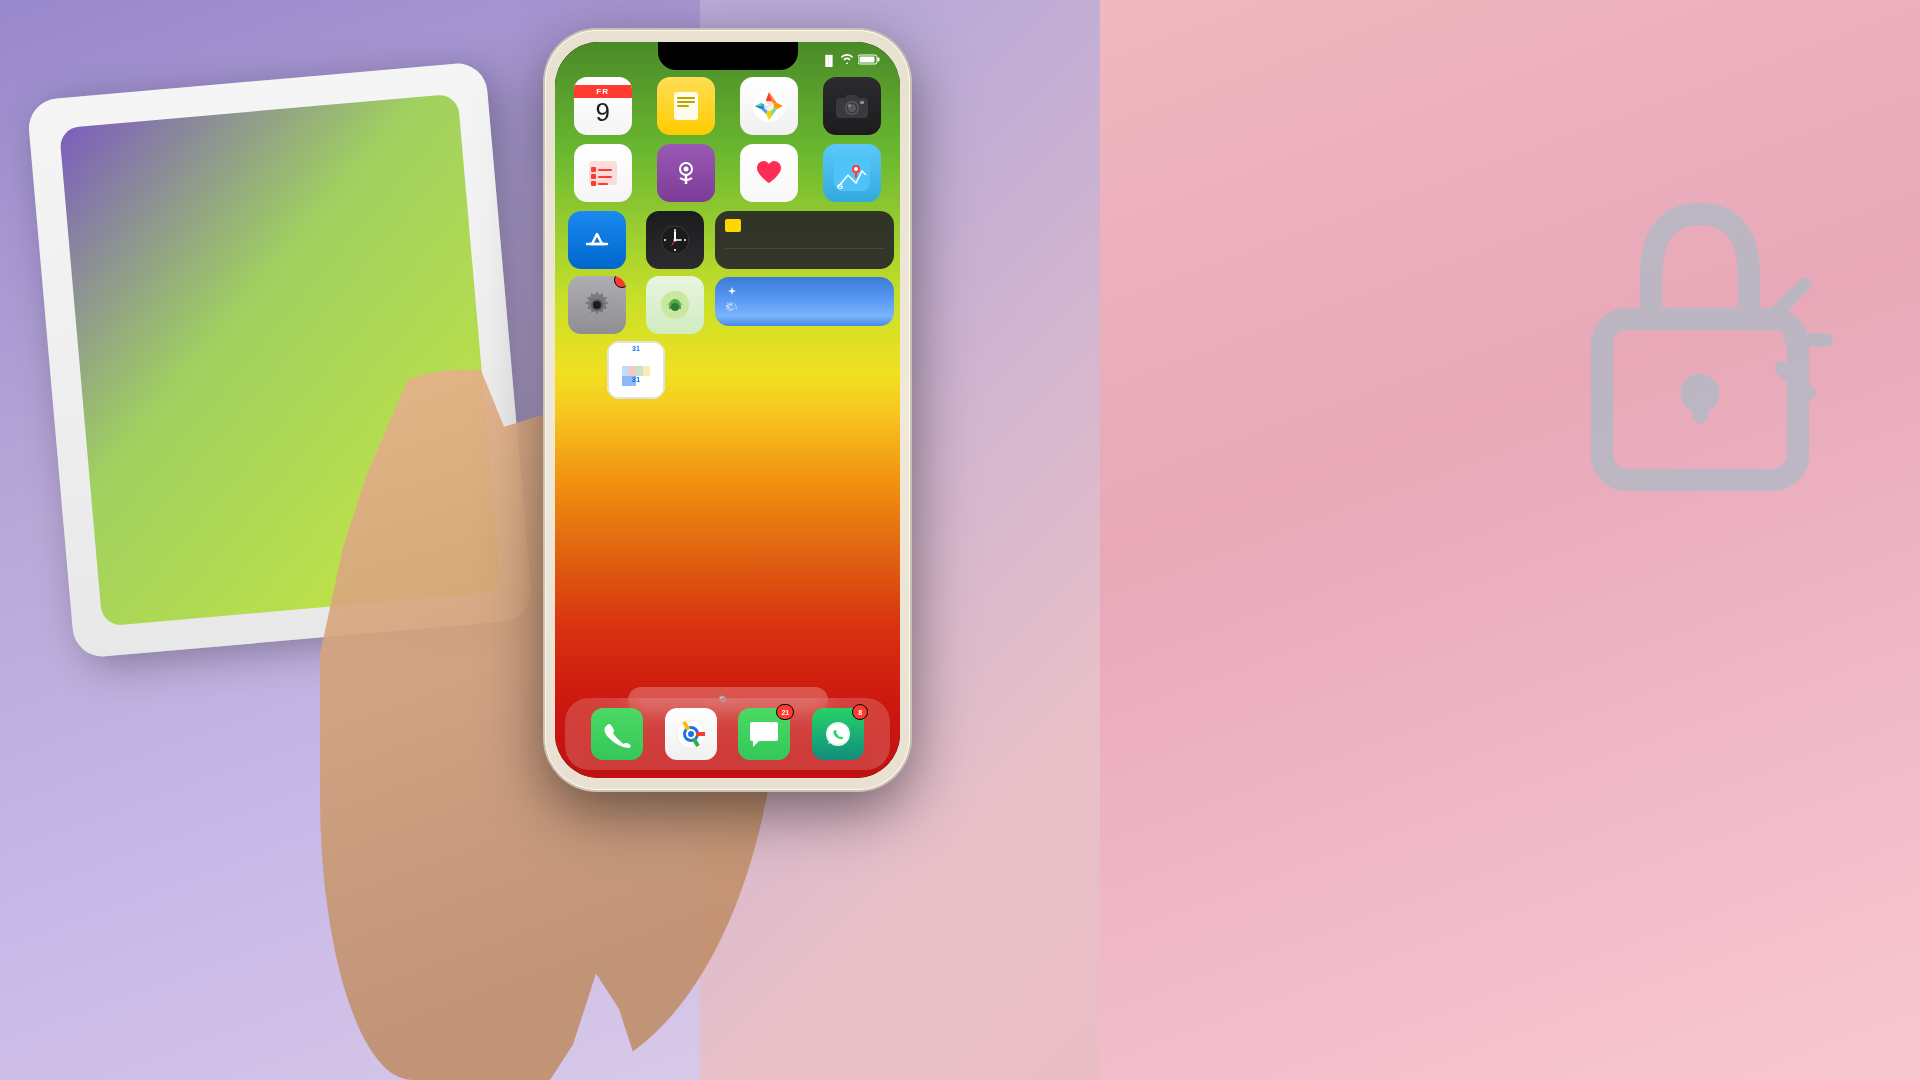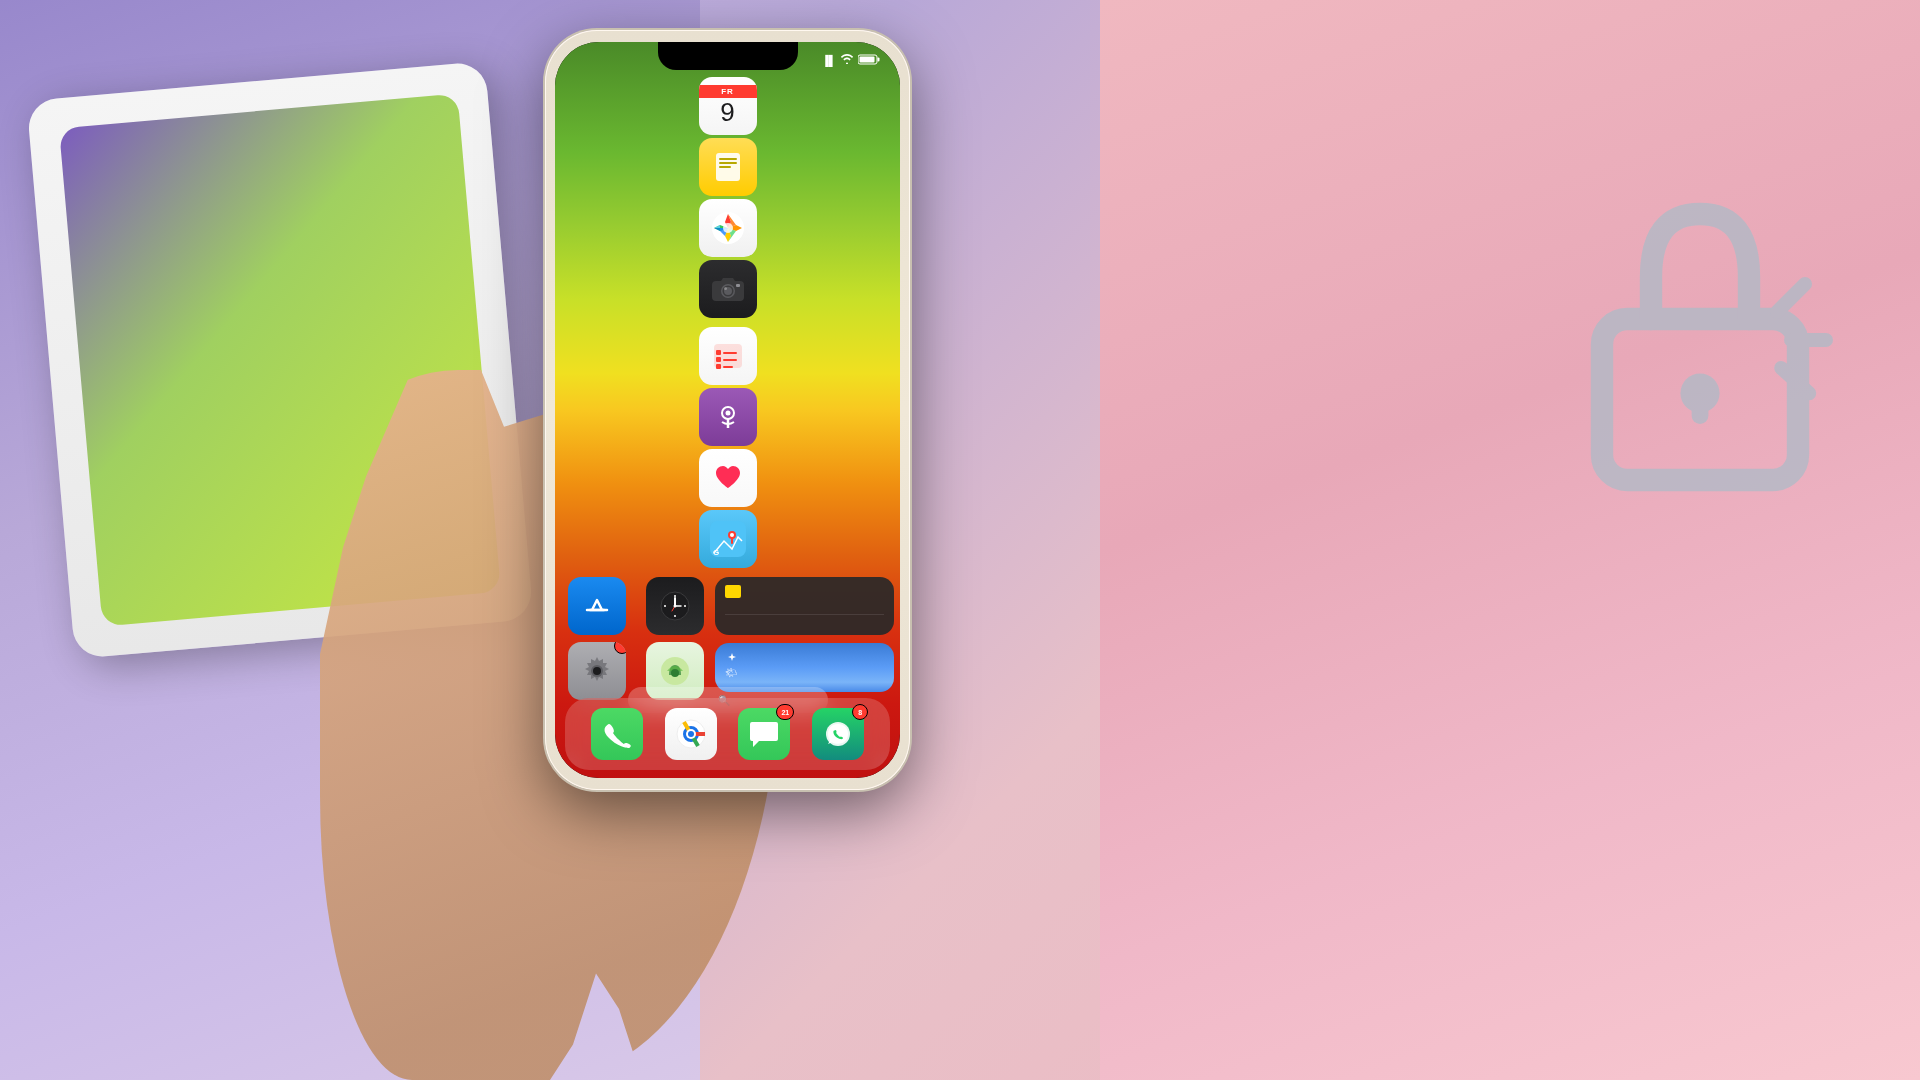--- a/index.html
+++ b/index.html
@@ -403,21 +403,20 @@
     
     .icon-messages { background: linear-gradient(180deg, #4cd964 0%, #34c759 100%); }
     
     .icon-whatsapp { background: linear-gradient(180deg, #25d366 0%, #128c7e 100%); }
 
     
     .top-row {
       display: flex;
       justify-content: space-around;
       margin-bottom: 6px;
-      flex-direction: column;
     }
 
     
     .screen-layout {
       position: absolute;
       top: 35px;
       left: 6px; right: 6px;
       bottom: 0;
     }
 
@@ -660,20 +659,43 @@
                     <circle cx="18" cy="18" r="14" fill="#c8e8a0"></circle>
                     <path d="M12 22 C12 16 14 12 18 12 C22 12 24 16 24 22" fill="#3a8c40" opacity="0.8"></path>
                     <path d="M10 18 Q18 8 26 18" fill="#5ab840" opacity="0.6"></path>
                     <circle cx="18" cy="20" r="4" fill="#2e7d32"></circle>
                   </svg>
                 </div>
                 <span class="app-label"></span>
               </div>
             </div>
 
+            <div style="display:flex; gap:6px; justify-content:flex-start;">
+              <div class="app-icon-wrapper">
+                <div class="app-icon icon-gcal" style="background:#fff; flex-direction:column; padding:0; overflow:hidden;">
+                  <div style="background:#fff; width:100%; height:100%; display:flex; flex-direction:column; border:2px solid #e0e0e0; border-radius:11px; overflow:hidden;">
+                    <div style="background:#fff; color:#666; font-size:7px; text-align:center; padding:2px 0;">
+                      <span style="color:#1a73e8; font-weight:600;">31</span>
+                    </div>
+                    <div style="background:#fff; flex:1; display:flex; align-items:center; justify-content:center;">
+                      <svg width="28" height="20" viewBox="0 0 28 20">
+                        <rect x="0" y="0" width="28" height="20" fill="#fff"></rect>
+                        <rect x="0" y="0" width="7" height="10" fill="#4285f4" opacity="0.3"></rect>
+                        <rect x="7" y="0" width="7" height="10" fill="#ea4335" opacity="0.3"></rect>
+                        <rect x="14" y="0" width="7" height="10" fill="#34a853" opacity="0.3"></rect>
+                        <rect x="21" y="0" width="7" height="10" fill="#fbbc05" opacity="0.3"></rect>
+                        <rect x="0" y="10" width="14" height="10" fill="#1a73e8" opacity="0.5"></rect>
+                        <text x="14" y="16" text-anchor="middle" font-size="8" fill="#1a73e8" font-weight="bold">31</text>
+                      </svg>
+                    </div>
+                  </div>
+                </div>
+                <span class="app-label" style="font-size:8px;"></span>
+              </div>
+            </div>
 
           </div>
 
           <div class="right-widget-col">
 
             <div class="widget-notizen">
               <div class="widget-notizen-header">
                 <div style="width:16px; height:13px; background:#ffd700; border-radius:2px;"></div>
                 <span style="font-size:11px; font-weight:700; color:#fff;"></span>
               </div>

